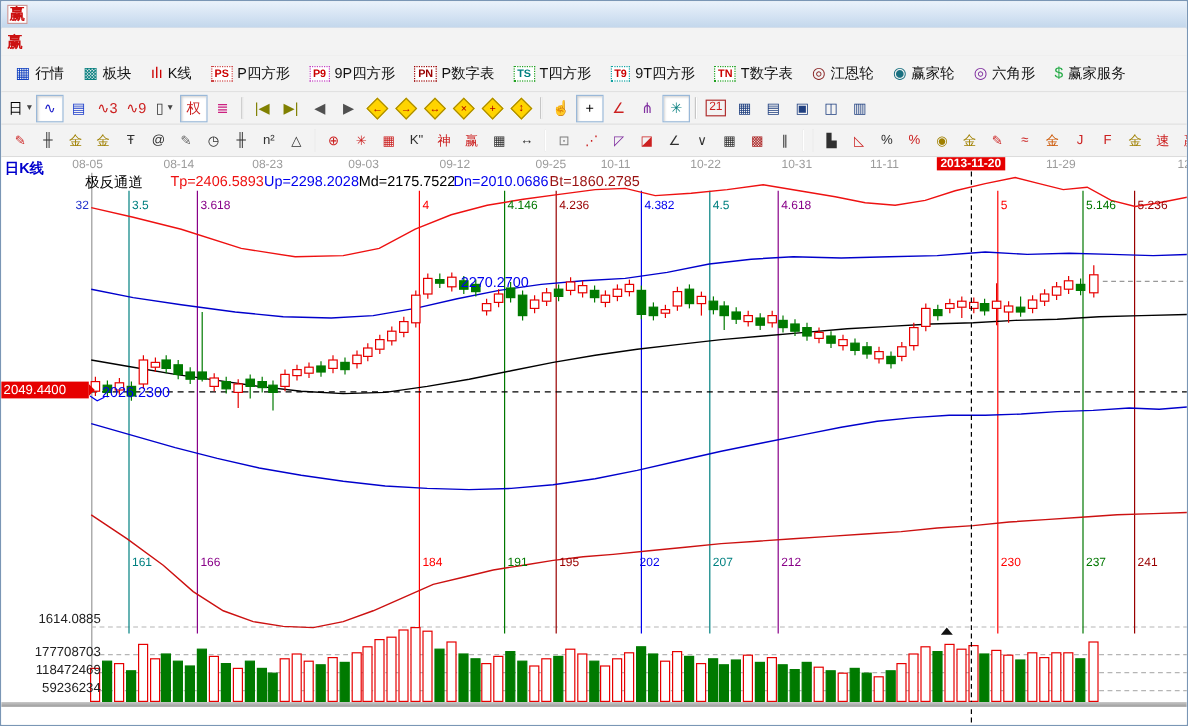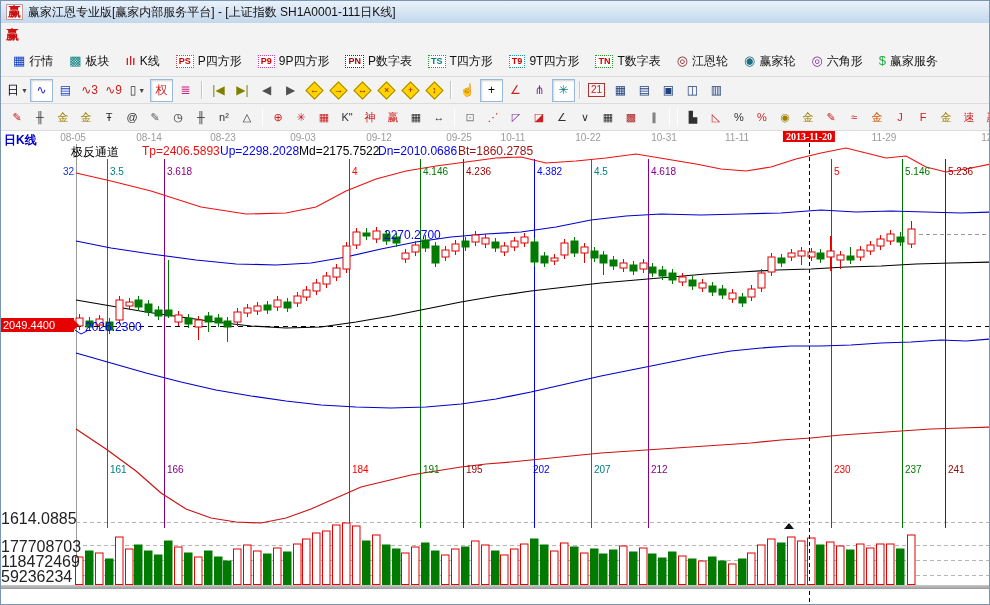--- a/index.html
+++ b/index.html
@@ -29,42 +29,41 @@
   .dmd i{transform:rotate(-45deg);font-style:normal;font-size:9px;color:#b00000;line-height:1;}
   .t3 .tb{min-width:20px;height:20px;font-size:11px;}
   .boxed{border:1px solid #b03030;padding:0 2px;font-size:10px;line-height:12px;}
   
   #chartarea{position:absolute;top:130px;left:0;right:0;bottom:0;background:#fff;}
   #csvg{position:absolute;top:0;left:0;}
   #overlay{position:absolute;top:0;left:0;right:0;bottom:0;pointer-events:none;}
   #overlay > *{position:absolute;}
   .panelbl{left:3px;top:1px;color:#0000cc;font-weight:bold;font-size:12px;}
   .datelbl{top:1px;font-size:10px;color:#9b9b9b;transform:translateX(-50%);white-space:nowrap;}
-  .datelbl.hl{background:#e60000;color:#fff;padding:0 3px;top:0;font-weight:bold;font-family:Liberation Serif, serif;}
+  .datelbl.hl{background:#e60000;color:#fff;padding:0 3px;top:0;font-weight:bold;}
   .ind{top:13px;font-size:12px;white-space:nowrap;}
   .fiblbl{top:35px;font-size:10px;white-space:nowrap;}
   .cntlbl{top:333px;font-size:10px;white-space:nowrap;}
   .pricetag{left:0;top:187px;width:73px;height:14px;background:#e60000;color:#fff;font-size:11px;line-height:14px;padding-left:2px;box-sizing:border-box;}
   .pricetag:after{content:"";position:absolute;right:-5px;top:2px;border:5px solid transparent;border-left-color:#e60000;border-right-width:0;}
   .refprice{left:84px;top:189px;color:#0000ee;font-size:12px;}
   .peakprice{left:383px;top:97px;color:#0000ee;font-size:12px;}
-  .scalelbl{left:0;width:71px;text-align:right;font-size:16px;color:#222;}
+  .scalelbl{left:12px;width:71px;text-align:right;font-size:11px;color:#222;}
   .splitter{left:0;right:0;top:454px;height:4px;background:linear-gradient(#c9c9c9,#9a9a9a);}
   
   #statusbar{position:absolute;top:588px;left:0;right:0;height:17px;font-size:12px;}
   #statusbar span{position:absolute;top:1px;white-space:nowrap;}
 </style>
 </head>
 <body>
 
 <div id="app">
 
   <div class="titlebar">
     <span class="tlogo">赢</span>
-    <span class="ttext">赢家江恩专业版[赢家内部服务平台] - [上证指数  SH1A0001-111日K线]</span>
   </div>
 
   <div class="menubar">
     <span class="mlogo">赢</span>
   </div>
 
   <div class="tbrow" id="toolbar1">
       <div class="t1b">
         <span class="t1glyph" style="color: rgb(16, 64, 192);">▦</span>
         <span>行情</span>

